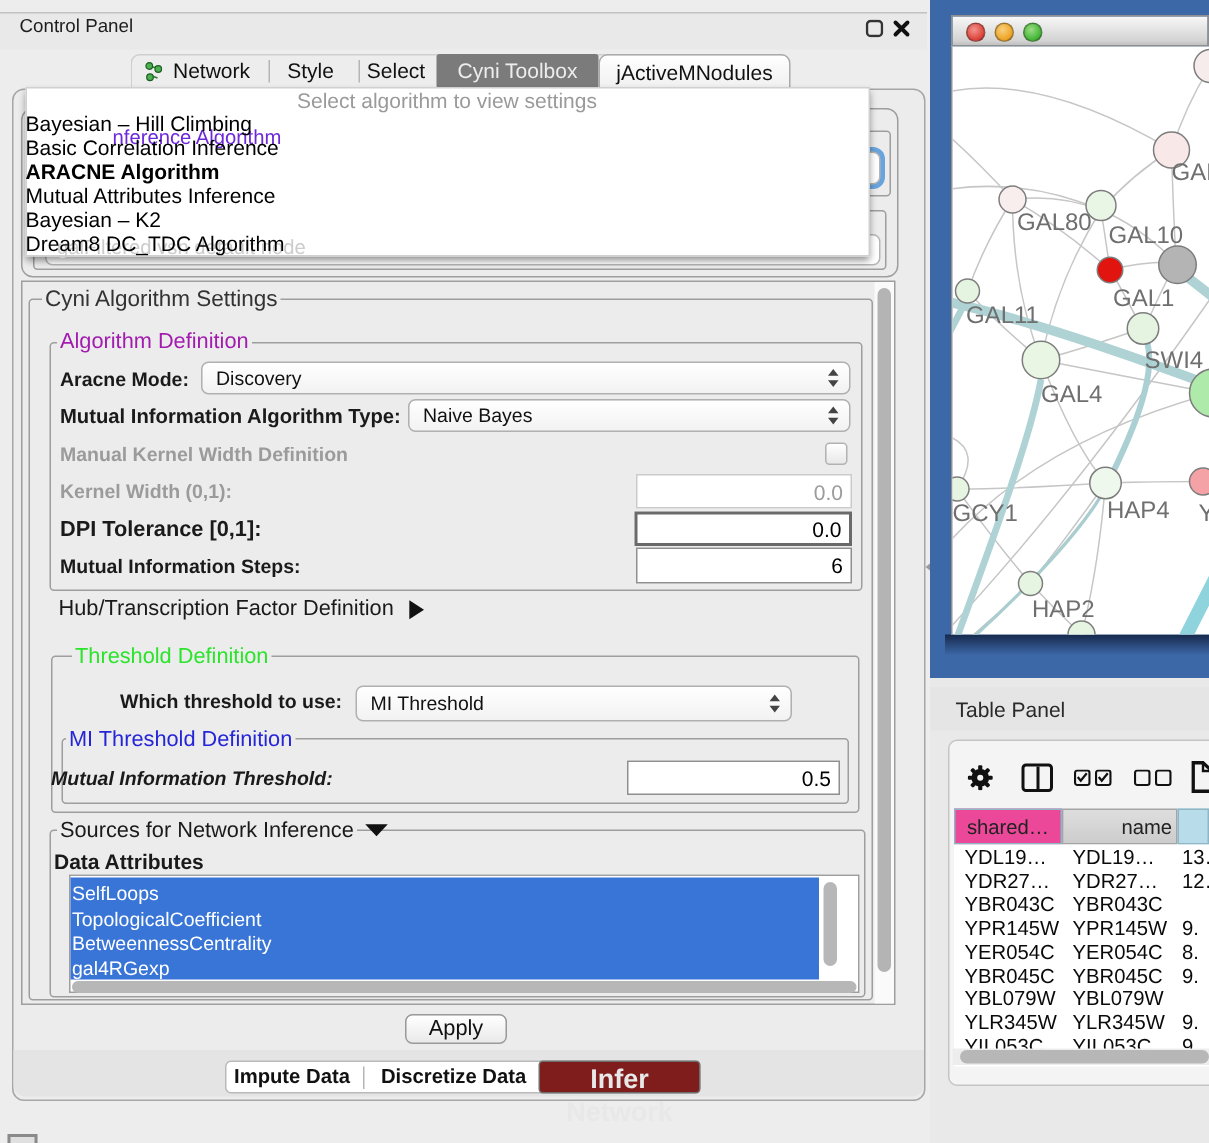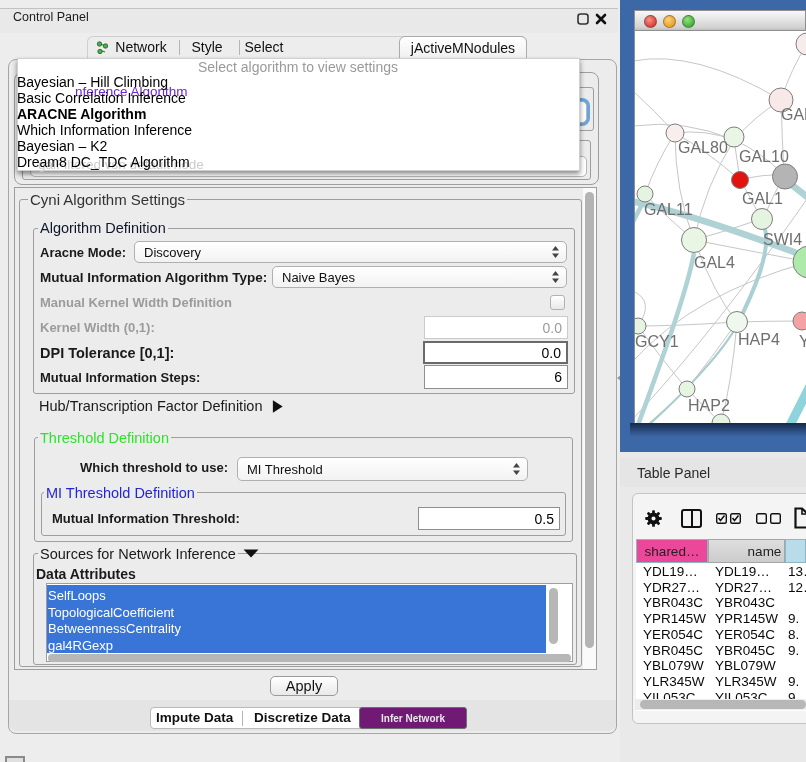--- a/index.html
+++ b/index.html
@@ -67,22 +67,22 @@
 .hcell { top:539px; height:24px; font-size:13.5px; color:#222; text-align:center; line-height:24px; }
 .trow { position:absolute; font-size:13.5px; color:#0a0a0a; white-space:nowrap;}
 
 #applybtn { left:270px; top:676px; width:68px; height:20px;
   background:linear-gradient(#ffffff,#e9e9e9); border:1px solid #9a9a9a; border-radius:5px;
   font-size:14.5px; color:#111; text-align:center; line-height:18px; }
 #botstrip { left:9px; top:700px; width:607px; height:31px; background:#e4e4e4; border-radius:0 0 8px 8px;}
 #bottabs { left:150px; top:707px; width:317px; height:22px; background:#ffffff;
   border:1px solid #b9b9b9; border-radius:4px; }
 .btab { top:707px; height:22px; font-size:13.5px; font-weight:bold; color:#111; white-space:nowrap; line-height:22px; }
-#infertab { left:359px; top:707px; width:108px; height:22px; background:#701a75; border:1px solid #6e6e6e;
-  border-radius:3px; color:#e8e8e8; font-size:10px; font-weight:bold;
+#infertab { left:359px; top:707px; width:108px; height:22px; background:#7f1d1d; border:1px solid #6e6e6e;
+  border-radius:3px; color:#e8e8e8; font-size:18px; font-weight:bold;
   text-align:center; line-height:22px; }
 </style>
 </head>
 <body>
 <div id="stage">
   <div class="abs" id="titlebar"></div>
   <div class="abs" id="titletext">Control Panel</div>
 
   <svg class="abs winbtn" style="left:577px" viewBox="0 0 12 12">
     <rect x="1" y="1" width="10" height="10" rx="2.5" fill="none" stroke="#333" stroke-width="1.6"></rect>
@@ -97,37 +97,38 @@
     <path d="M3.5 3 L9 4.5 M3.5 9 L9 11" stroke="#2e7d32" stroke-width="1.2" fill="none"></path>
     <circle cx="3.5" cy="3" r="2.2" fill="#4caf50" stroke="#1b5e20" stroke-width="0.8"></circle>
     <circle cx="9.5" cy="5" r="2.2" fill="#4caf50" stroke="#1b5e20" stroke-width="0.8"></circle>
     <circle cx="4" cy="10.5" r="2.2" fill="#4caf50" stroke="#1b5e20" stroke-width="0.8"></circle>
   </svg>
   <div class="abs tab" style="left:112px; width:58px;">Network</div>
   <div class="abs tabsep" style="left:179px"></div>
   <div class="abs tab" style="left:179px; width:56px;">Style</div>
   <div class="abs tabsep" style="left:239px"></div>
   <div class="abs tab" style="left:234px; width:60px;">Select</div>
+  <div class="abs" id="cynitab">Cyni Toolbox</div>
   <div class="abs" style="left:399px; top:36px; width:128px; height:23px; background:linear-gradient(#ffffff,#f0f0f0); border:1px solid #ababab; border-radius:6px 6px 0 0; font-size:14px; color:#111; text-align:center; line-height:23px;">jActiveMNodules</div>
 
   <div class="abs" id="panelA"></div>
   <div class="abs" id="groupB"></div>
   <div class="abs" id="comboB"></div>
   <div class="abs" id="groupC"></div>
   <div class="abs" id="comboD"></div>
 
   <div class="abs" id="pane"></div>
   <div class="abs" id="vtrack"></div>
   <div class="abs" id="vthumb"></div>
 
   <div class="abs grp" style="left:19px; top:199px; width:563px; height:468px;"></div>
   <div class="abs grptitle" style="left:28px; top:191px; color:#333; font-size:15px;">Cyni Algorithm Settings</div>
 
   <div class="abs grp" style="left:33px; top:228px; width:542px; height:166px;"></div>
-  <div class="abs grptitle" style="left:38px; top:220px; color:#0f172a; font-size:14.5px;">Algorithm Definition</div>
+  <div class="abs grptitle" style="left:38px; top:220px; color:#a21caf; font-size:14.5px;">Algorithm Definition</div>
   <div class="abs lbl" style="left:40px; top:245px;">Aracne Mode:</div>
   <div class="abs combo" style="left:134px; top:241px; width:433px; height:22px;padding-left:19px;">
     <span class="ct">Discovery</span>
     <svg class="arr" viewBox="0 0 9 14">
         <path d="M4.5 1 L8 5.5 H1 Z M4.5 13 L1 8.5 H8 Z" fill="#444"></path>
       </svg>
   </div>
   <div class="abs lbl" style="left:40px; top:270px; font-size:13.5px;">Mutual Information Algorithm Type:</div>
   <div class="abs combo" style="left:272px; top:266px; width:295px; height:22px;">
     <span class="ct">Naive Bayes</span>
@@ -149,31 +150,31 @@
   <div class="abs fld" style="left:424px; top:365px; width:144px; height:24px; border:1px solid #8f8f8f;">
       <span style="color:#000;">6</span>
     </div>
 
   <div class="abs" style="left:39px; top:398px; font-size:14.5px; color:#1a1a1a;">Hub/Transcription Factor Definition</div>
   <svg class="abs" style="left:271px; top:399px; width:13px; height:15px;" viewBox="0 0 11 13">
       <path d="M1.5 1 L10 6.5 L1.5 12 Z" fill="#111"></path>
     </svg>
 
   <div class="abs grp" style="left:34px; top:437px; width:539px; height:105px;"></div>
-  <div class="abs grptitle" style="left:38px; top:429.5px; color:#2be42b; font-size:14.5px;">Threshold Definition</div>
+  <div class="abs grptitle" style="left:48px; top:429.5px; color:#2be42b; font-size:14.5px;">Threshold Definition</div>
   <div class="abs lbl" style="left:80px; top:460px;">Which threshold to use:</div>
   <div class="abs combo" style="left:237px; top:457px; width:291px; height:24px;">
     <span class="ct">MI Threshold</span>
     <svg class="arr" viewBox="0 0 9 14">
         <path d="M4.5 1 L8 5.5 H1 Z M4.5 13 L1 8.5 H8 Z" fill="#444"></path>
       </svg>
   </div>
   <div class="abs grp" style="left:41px; top:492px; width:525px; height:44px;"></div>
   <div class="abs grptitle" style="left:44px; top:485px; color:#2525d8; font-size:14.5px;">MI Threshold Definition</div>
-  <div class="abs lbl" style="left:52px; top:511px;">Mutual Information Threshold:</div>
+  <div class="abs lbl" style="left:34px; top:511px;font-style:italic;">Mutual Information Threshold:</div>
   <div class="abs fld" style="left:418px; top:507px; width:142px; height:23px; border:1px solid #8f8f8f;">
       <span style="color:#000;">0.5</span>
     </div>
 
   <div class="abs grp" style="left:33px; top:553px; width:544px; height:112px;"></div>
   <div class="abs grptitle" style="left:38px; top:546px; color:#1a1a1a; font-size:14.5px;">Sources for Network Inference</div>
   <svg class="abs" style="left:243px; top:549px; width:16px; height:9px;" viewBox="0 0 16 9">
       <path d="M0.5 0.5 L15.5 0.5 L8 8.5 Z" fill="#111"></path>
     </svg>
   <div class="abs lbl" style="left:36px; top:566px; font-size:14px;">Data Attributes</div>
@@ -192,21 +193,21 @@
   <div class="abs" id="infertab">Infer Network</div>
   <div class="abs" style="left:5px; top:756px; width:20px; height:10px; background:#e0e0e0; border:2px solid #8a8a8a;"></div>
 
   <div class="abs" id="popup"></div>
   <div class="abs" style="left:75px; top:84px; font-size:13.5px; color:#6d28d9; white-space:nowrap;">nference Algorithm</div>
   <div class="abs" style="left:38px; top:157px; font-size:13.5px; color:#cccccc; white-space:nowrap;">galFiltered vsn default node</div>
   <div class="abs" style="left:198px; top:59px; font-size:14px; color:#9a9a9a; white-space:nowrap;">Select algorithm to view settings</div>
   <div class="pitem" style="top:73.6px;">Bayesian – Hill Climbing</div>
   <div class="pitem" style="top:89.6px;">Basic Correlation Inference</div>
   <div class="pitem" style="top:105.6px; font-weight:bold;">ARACNE Algorithm</div>
-  <div class="pitem" style="top:121.6px;">Which Information Inference</div>
+  <div class="pitem" style="top:121.6px;">Mutual Attributes Inference</div>
   <div class="pitem" style="top:137.6px;">Bayesian – K2</div>
   <div class="pitem" style="top:153.6px;">Dream8 DC_TDC Algorithm</div>
   <div class="abs" style="left:617px; top:374px; width:0; height:0; border-top:4px solid transparent; border-bottom:4px solid transparent; border-right:5px solid #9a9a9a;"></div>
   <div class="abs" id="rightarea">
     <div class="abs" id="bluebg"></div>
     <div class="abs" id="winshadow"></div>
     <div class="abs" id="nettitle"></div>
     <div class="abs light" style="left:24px; background:radial-gradient(circle at 40% 35%, #f2958e, #dd3f36 70%, #b02e27);"></div>
     <div class="abs light" style="left:43px; background:radial-gradient(circle at 40% 35%, #f9d07e, #eda21f 70%, #bd7d14);"></div>
     <div class="abs light" style="left:62px; background:radial-gradient(circle at 40% 35%, #9cdc84, #40b434 70%, #288a20);"></div>

